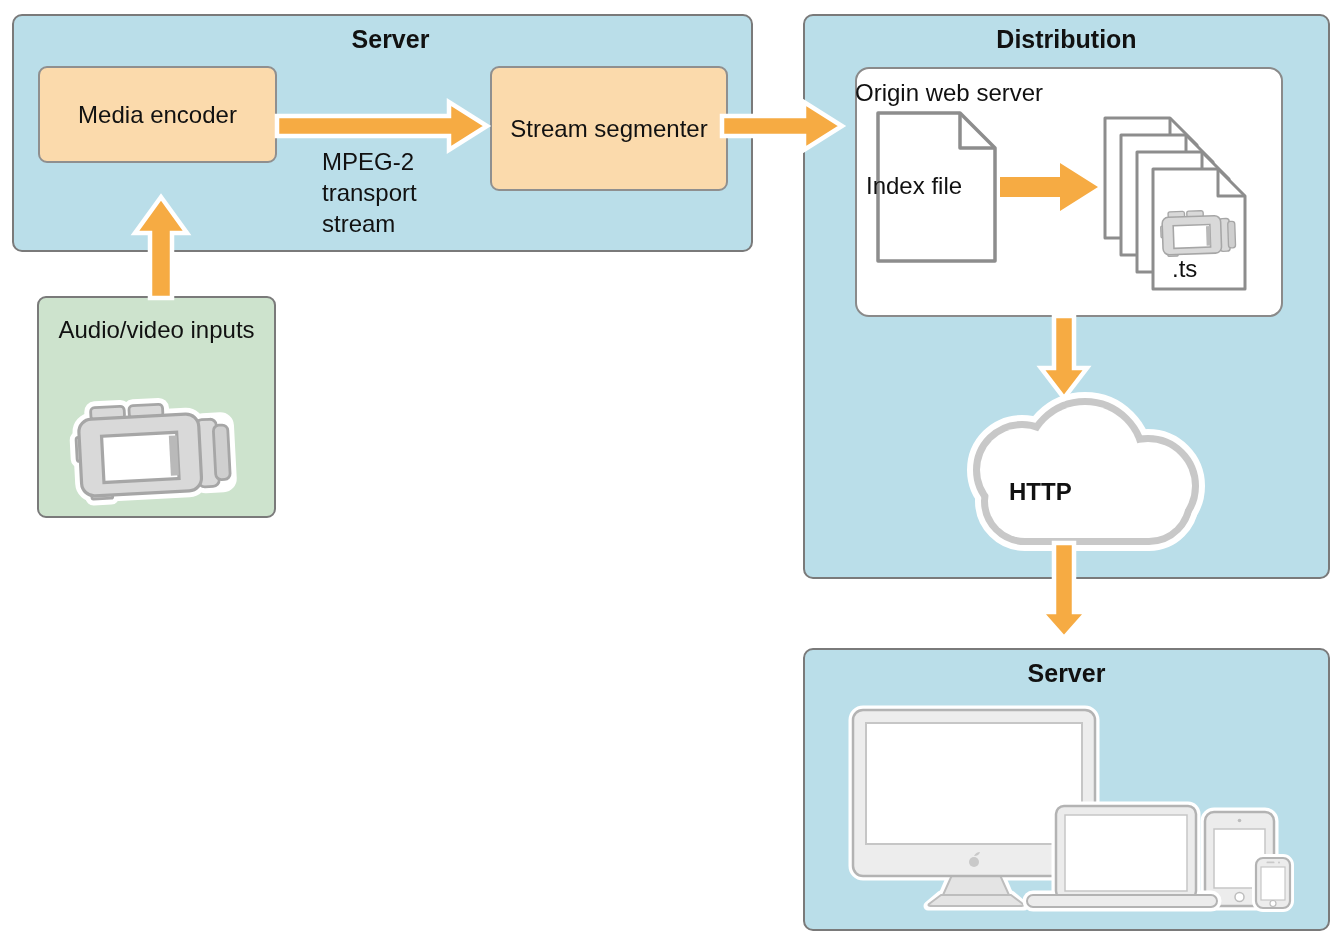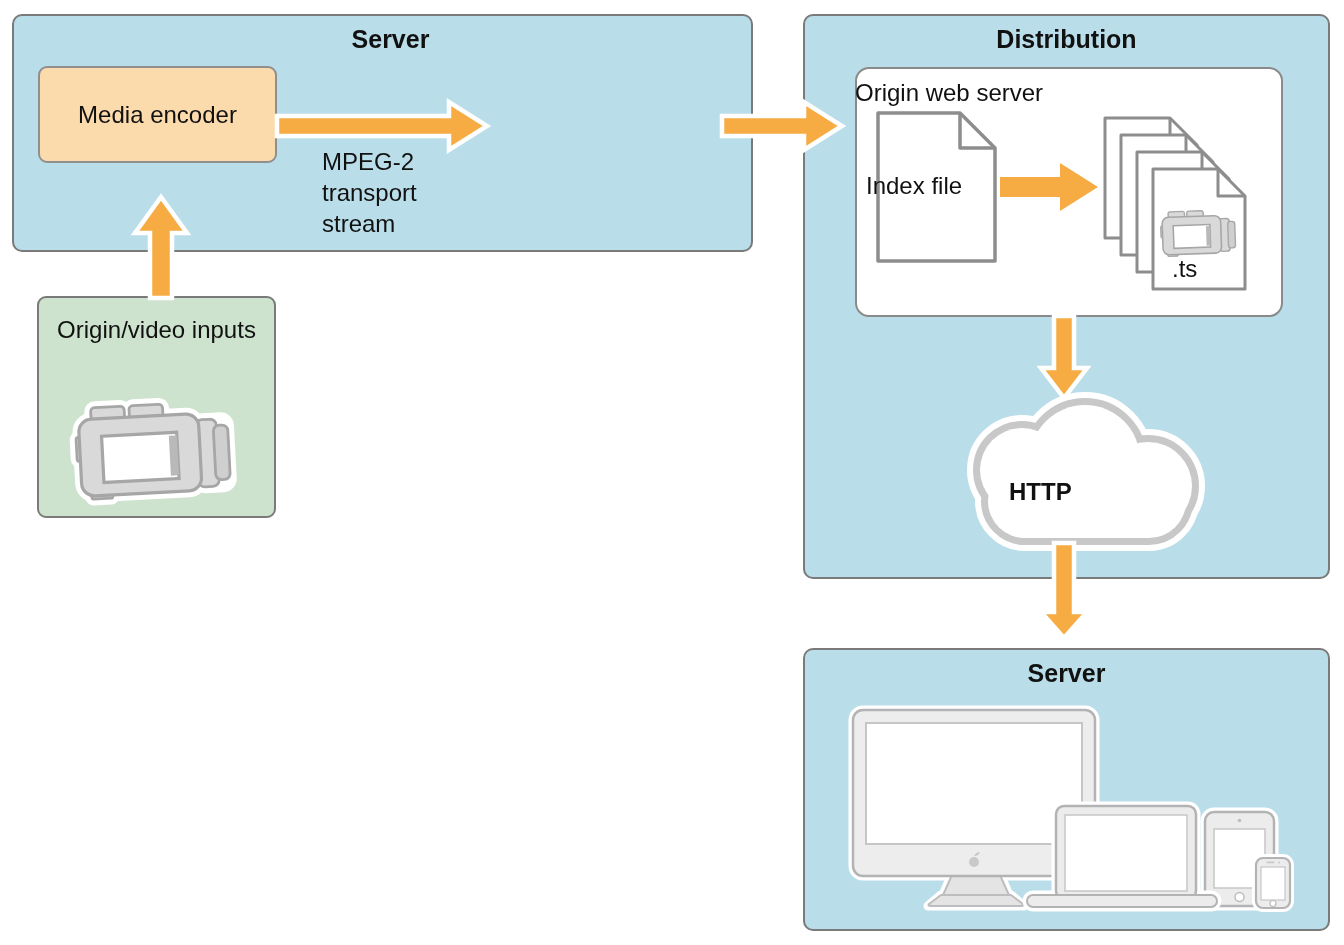--- a/index.html
+++ b/index.html
@@ -42,22 +42,25 @@
 
   <div class="panel" style="left:12px;top:14px;width:741px;height:238px;"></div>
   <div class="panel" style="left:803px;top:14px;width:527px;height:565px;"></div>
   <div class="panel" style="left:803px;top:648px;width:527px;height:283px;"></div>
 
   <div class="whitebox" style="left:855px;top:67px;width:428px;height:250px;"></div>
 
   <div class="node" style="left:38px;top:66px;width:239px;height:97px;">
     <span>Media encoder</span>
   </div>
+  <div class="node" style="left:490px;top:66px;width:238px;height:125px;">
+    <span>Stream segmenter</span>
+  </div>
   <div class="node-green" style="left:37px;top:296px;width:239px;height:222px;">
-    <div class="lbl">Origin/video inputs</div>
+    <div class="lbl">Audio/video inputs</div>
   </div>
 
   <svg class="overlay" width="1344" height="945" viewBox="0 0 1344 945">
     <defs>
       <g id="cam">
 
         <g fill="#ffffff" stroke="#ffffff" stroke-width="16" stroke-linejoin="round">
           <rect x="18" y="2" width="42" height="16" rx="5"></rect>
           <rect x="66" y="2" width="42" height="16" rx="5"></rect>
           <rect x="148" y="24" width="40" height="84" rx="9"></rect>

